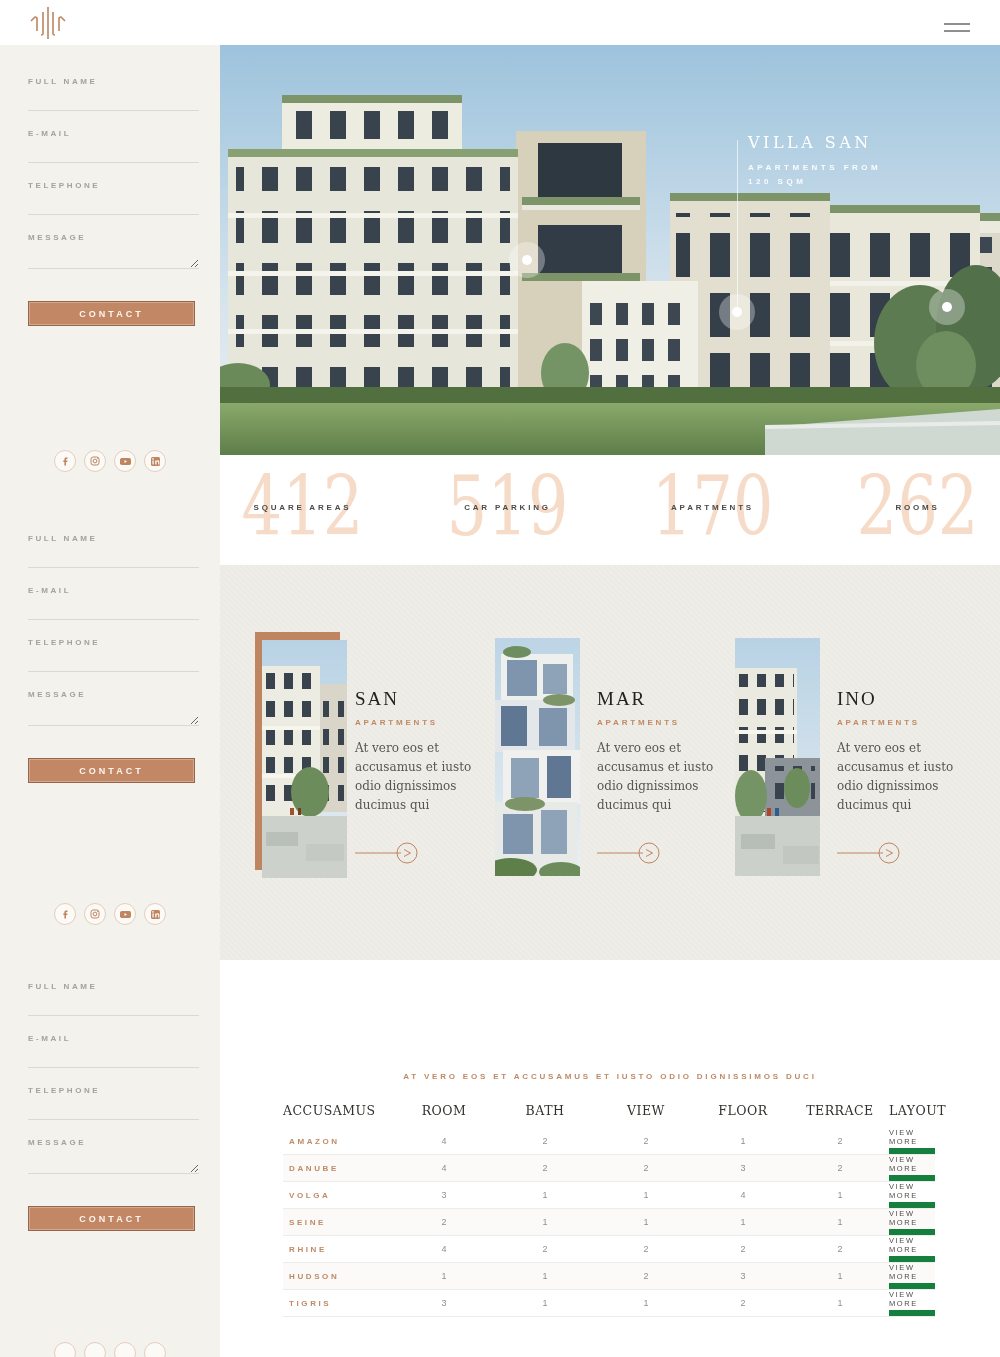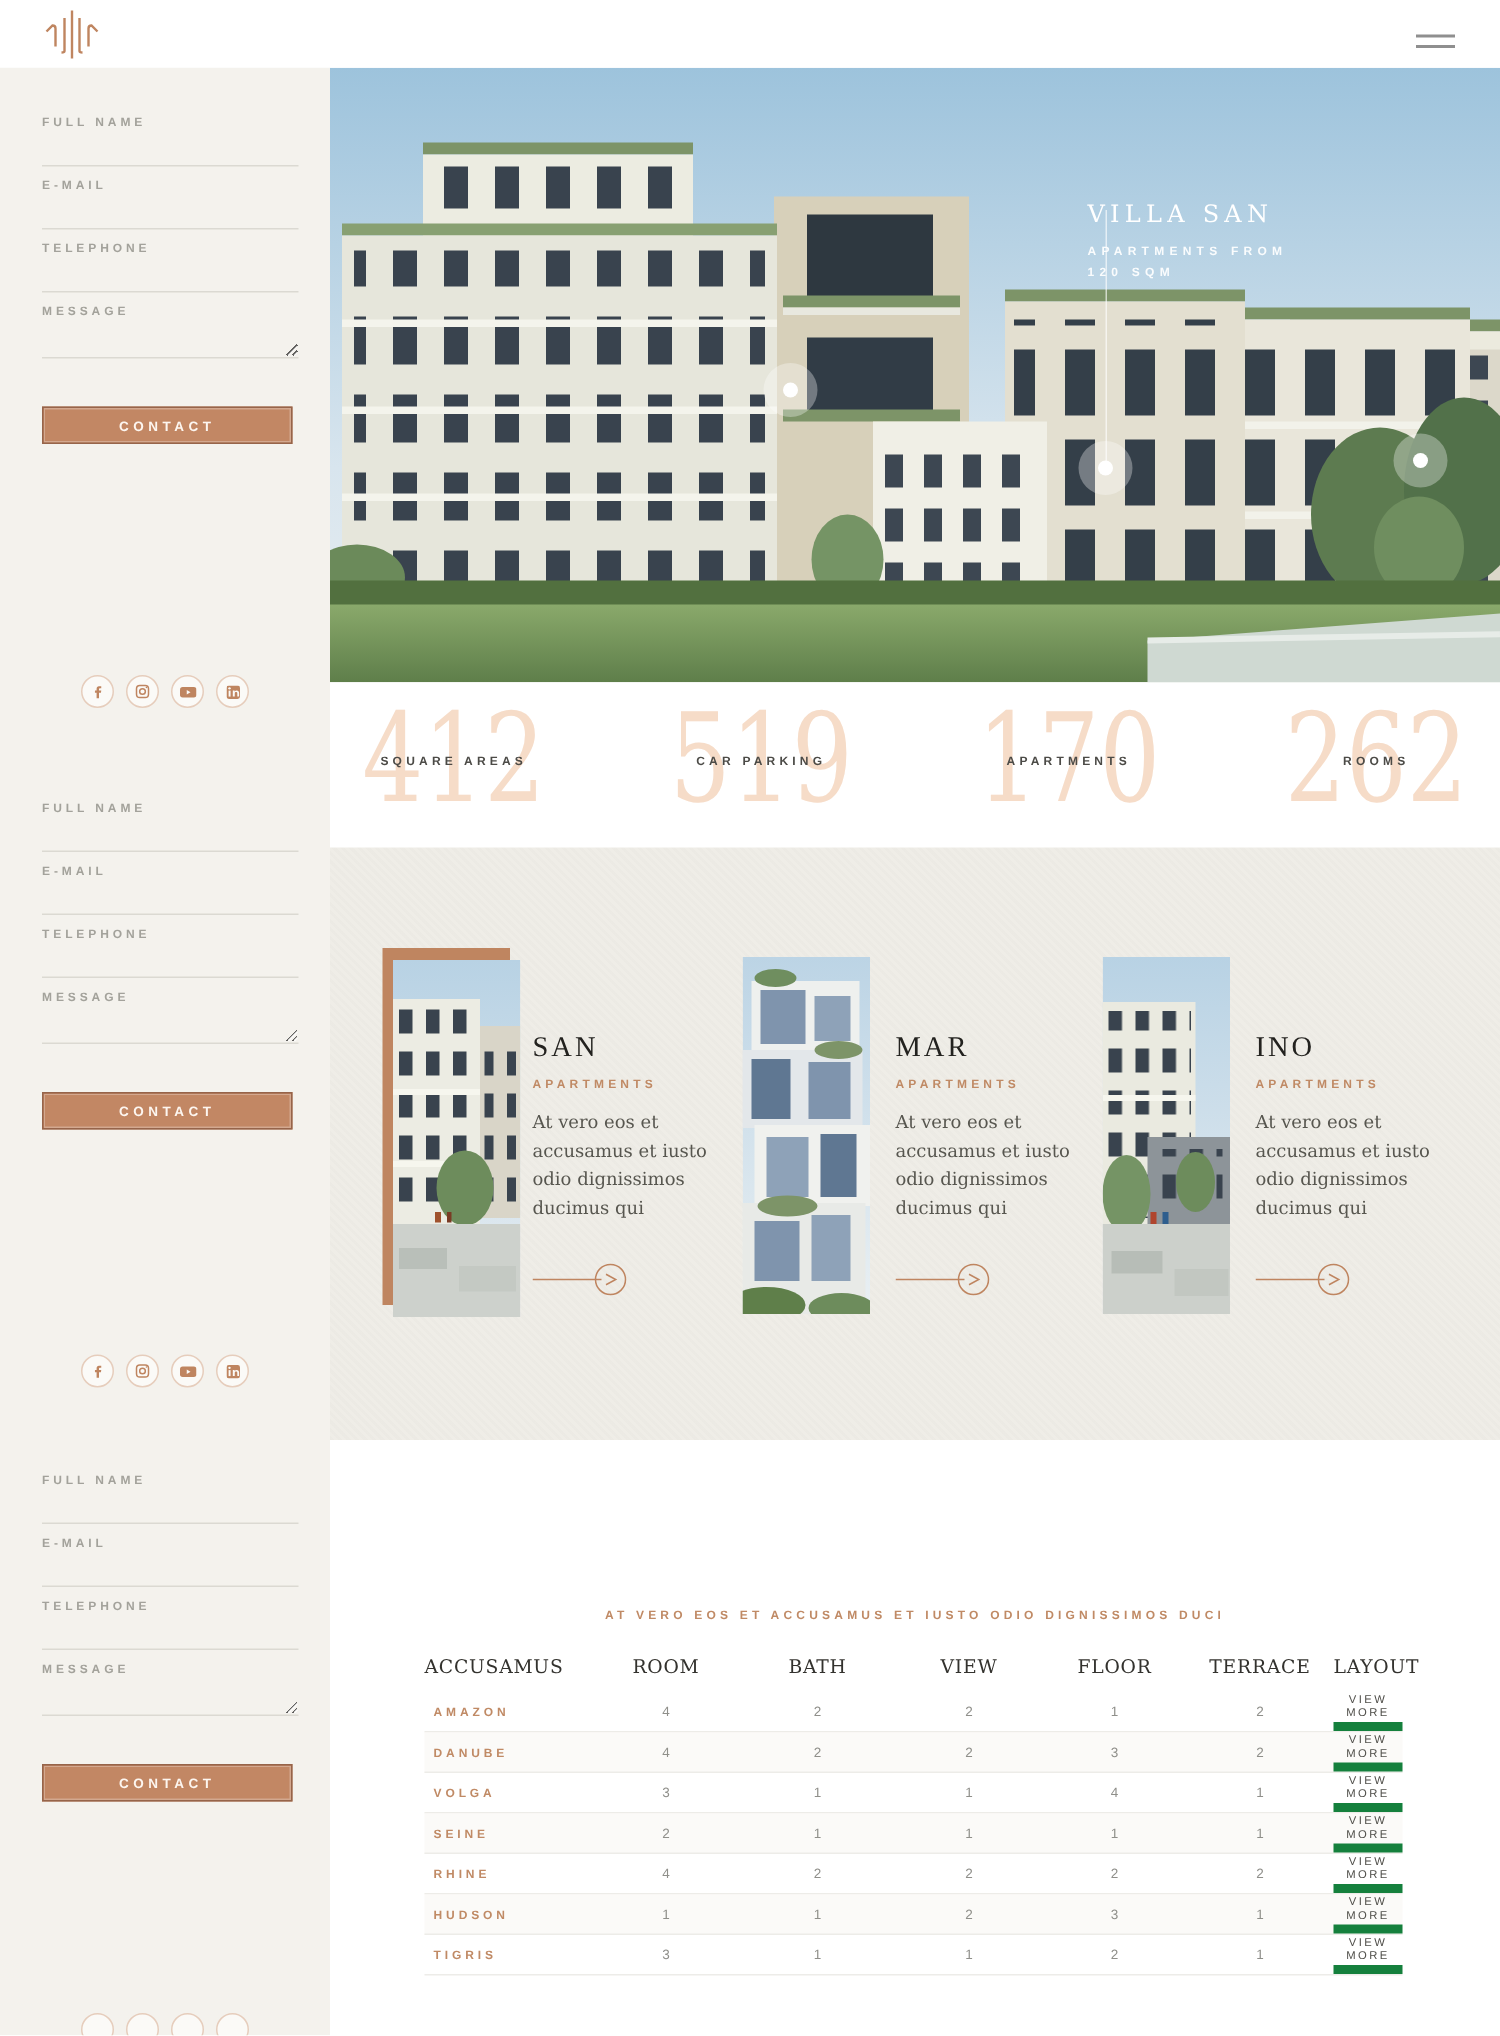--- a/index.html
+++ b/index.html
@@ -9,37 +9,37 @@
   
   .topbar{position:absolute;left:0;top:0;width:1000px;height:45px;background:#fff;z-index:6;}
   .logo{position:absolute;left:20px;top:4px;width:56px;height:38px;}
   .hamburger{position:absolute;right:30px;top:23px;width:26px;height:12px;cursor:pointer;}
   .hamburger span{display:block;height:2px;background:#8f8f8f;margin-bottom:5px;}
 
   
   .sidebar{position:absolute;left:0;top:45px;width:220px;height:1312px;background:#f4f2ed;z-index:5;}
   .sb-form{position:absolute;left:28px;right:25px;}
   .sb-form.f1{top:32px}.sb-form.f2{top:489px}.sb-form.f3{top:937px}
-  .fld{margin-bottom:8px;}
+  .fld{margin-bottom:18px;}
   .fld .lab{display:block;font-size:8px;font-weight:bold;letter-spacing:2.6px;color:#a3a29b;}
   .fld input,.fld textarea{display:block;width:100%;margin-top:4px;height:18px;border:none;border-bottom:1px solid #dbd9d2;background:transparent;font-family:"Liberation Sans",sans-serif;font-size:11px;color:#555;outline:none;}
   .fld textarea{resize:vertical;min-height:18px;}
   .btn-contact{display:block;width:100%;height:25px;margin-top:32px;background:#c28764;border:1px solid #96644a;box-shadow:inset 0 0 0 1px rgba(255,255,255,.28);color:#fdf6f0;font-family:"Liberation Sans",sans-serif;font-size:9px;font-weight:bold;letter-spacing:3px;cursor:pointer;}
   .socials{position:absolute;left:0;width:220px;display:flex;justify-content:center;gap:8px;}
   .socials.s1{top:405px}.socials.s2{top:858px}.socials.s3{top:1297px}
   .soc{width:20px;height:20px;border:1px solid #e6cdbc;border-radius:50%;background:#fbfaf7;display:flex;align-items:center;justify-content:center;cursor:pointer;}
   .soc svg{display:block}
 
   
   .main{position:absolute;left:220px;top:45px;width:780px;height:1312px;}
 
   
   .hero{position:absolute;left:0;top:0;width:780px;height:410px;overflow:hidden;}
   .hero svg{display:block}
-  .hero-label{position:absolute;left:505px;top:88px;color:#fff;}
+  .hero-label{position:absolute;left:528px;top:88px;color:#fff;}
   .hero-title{font-family:"DejaVu Serif",serif;font-size:16px;letter-spacing:3.5px;font-weight:normal;}
   .hero-sub{margin-top:9px;font-size:8px;font-weight:bold;letter-spacing:3.5px;color:rgba(255,255,255,.92);line-height:14px;}
   .hero-vline{position:absolute;left:517px;top:95px;width:1px;height:172px;background:rgba(255,255,255,.65);}
   .marker{position:absolute;width:36px;height:36px;border-radius:50%;background:rgba(255,255,255,.32);display:flex;align-items:center;justify-content:center;cursor:pointer;}
   .marker::after{content:"";width:10px;height:10px;border-radius:50%;background:#fff;}
   .m1{left:289px;top:197px}.m2{left:499px;top:249px}.m3{left:709px;top:244px}
 
   
   .stats{position:absolute;left:0;top:410px;width:780px;height:110px;background:#fff;display:flex;gap:40px;}
   .stat{flex:1;position:relative;}
@@ -60,21 +60,21 @@
   
   .available{position:absolute;left:0;top:915px;width:780px;height:397px;background:#fff;}
   .avail-title{position:absolute;left:0;right:0;top:52px;text-align:center;font-family:"DejaVu Serif",serif;font-size:34px;letter-spacing:8px;color:#23221f;font-weight:normal;}
   .avail-sub{position:absolute;left:0;right:0;top:112px;text-align:center;font-size:8px;font-weight:bold;letter-spacing:2.8px;color:#c08a65;}
   .table{position:absolute;left:63px;top:138px;width:652px;}
   .trow{display:grid;grid-template-columns:112px 98px 104px 98px 96px 98px 1fr;align-items:center;height:26px;border-bottom:1px solid #edece8;}
   .trow.head{height:24px;border-bottom:none;margin-bottom:6px;}
   .trow:nth-child(odd):not(.head){background:#fbfaf8;}
   .th{font-family:"DejaVu Serif",serif;font-size:12.5px;color:#33322e;letter-spacing:.5px;}
   .th.c,.td.c{text-align:center;}
-  .th.r,.td.r{text-align:center;}
+  .th.r,.td.r{text-align:left;}
   .td.res{font-size:8px;font-weight:bold;letter-spacing:2.6px;color:#c08a65;padding-left:6px;}
   .td.num{font-size:9px;color:#8f8f8a;}
   .view-more{display:inline-block;font-size:7.5px;font-weight:normal;letter-spacing:1.6px;color:#504f4a;border-bottom:6px solid #15803d;padding-bottom:2px;cursor:pointer;}
 </style>
 </head>
 <body>
 
 <div class="canvas">
 
   <div class="topbar">

